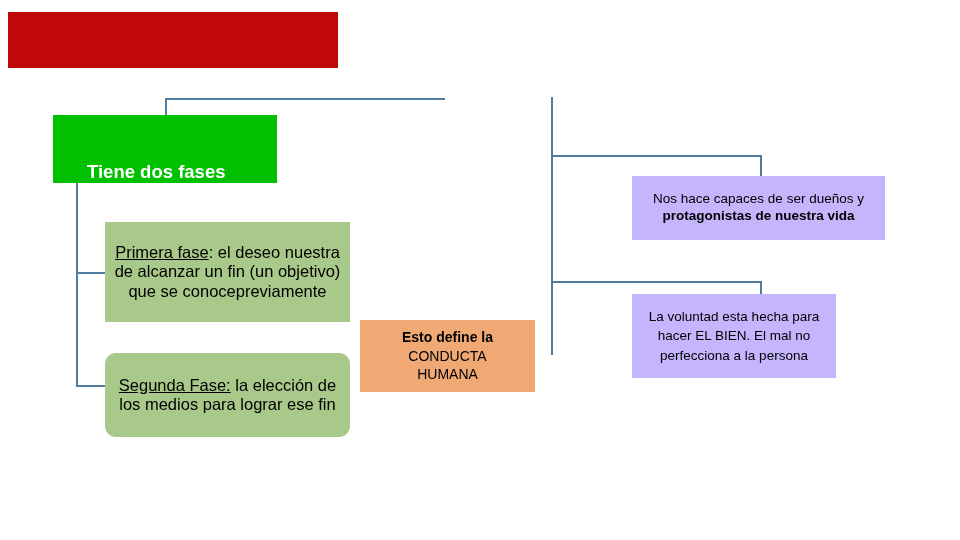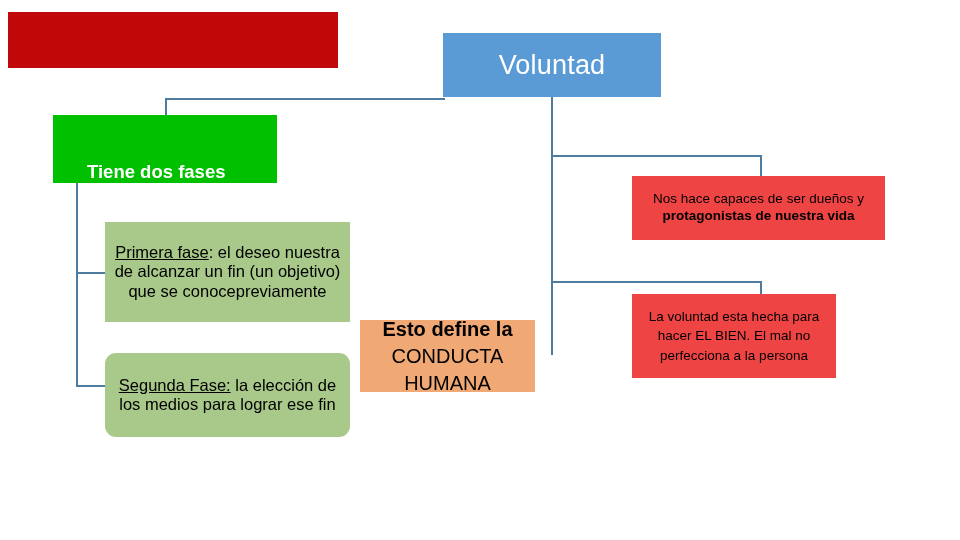--- a/index.html
+++ b/index.html
@@ -90,29 +90,29 @@
   .phase-box b { font-weight: normal; }
 
   
   .orange-box {
     left: 360px;
     top: 320px;
     width: 175px;
     height: 72px;
     background: #f0a875;
     color: #000000;
-    font-size: 20px;
+    font-size: 14px;
     line-height: 1.35;
     flex-direction: column;
   }
   .orange-box .l1 { font-weight: bold; }
 
   
   .peach-box {
-    background: #ef4444;
+    background: #c4b5fd;
     color: #000000;
     font-size: 13.5px;
     line-height: 1.25;
     flex-direction: column;
   }
   .peach-1 {
     left: 632px;
     top: 176px;
     width: 253px;
     height: 64px;
@@ -154,23 +154,20 @@
 
 <div id="slide">
 
   <div class="box red-banner">
     <span></span>
   </div>
 
   <div class="line line-h ln-top-h"></div>
   <div class="line line-v ln-top-v"></div>
 
-  <div class="box blue-box">
-    <span>Voluntad</span>
-  </div>
 
   <div class="line line-v ln-left-v"></div>
   <div class="line line-h ln-left-h1"></div>
   <div class="line line-h ln-left-h2"></div>
 
   <div class="box green-box">
     <span>Tiene dos fases</span>
   </div>
 
   <div class="box phase-box phase-1">

